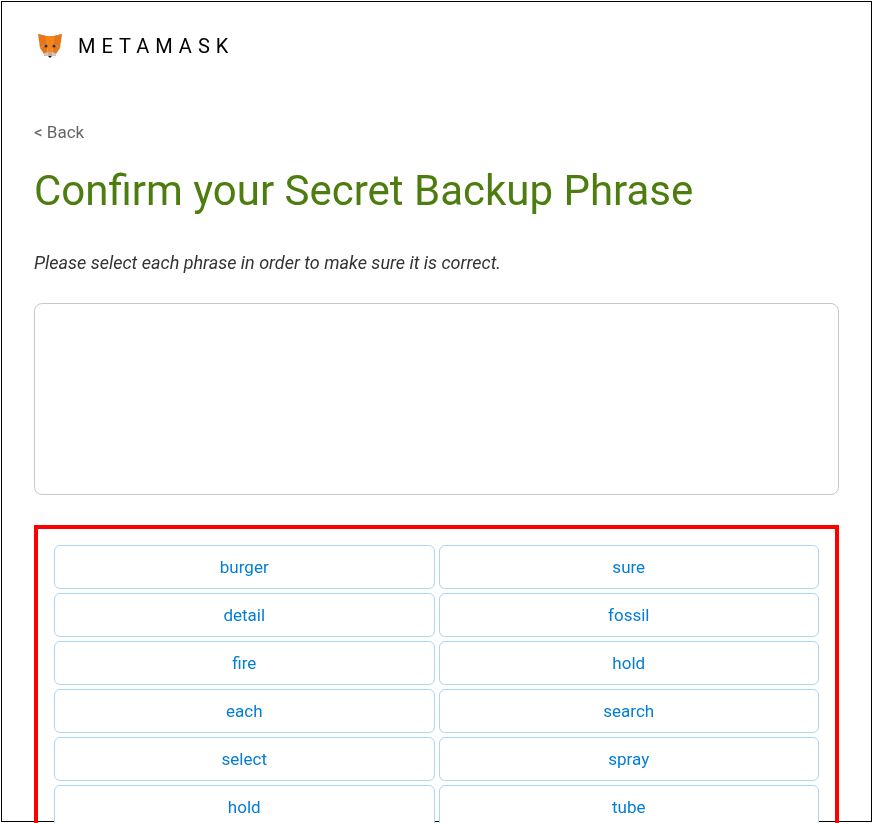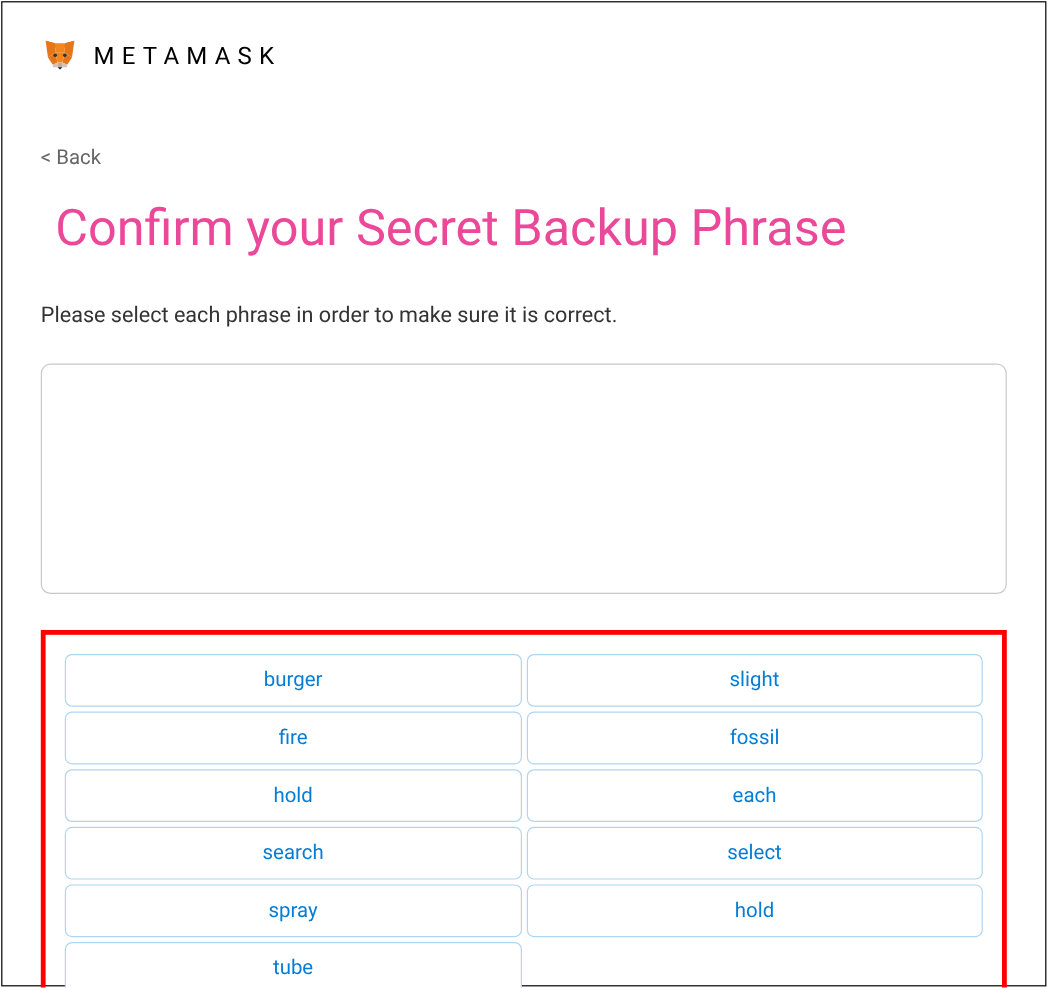--- a/index.html
+++ b/index.html
@@ -52,30 +52,30 @@
       font-size: 17px;
       color: #666;
       margin-bottom: 24px;
       cursor: pointer;
       margin-top: 20px;
     }
     
     .page-title {
       font-size: 42px;
       font-weight: 400;
-      color: #ec4899;
+      color: #4d7c0f;
       margin-bottom: 36px;
       line-height: 1.2;
-      margin-left: 12px;
     }
     
     .instructions {
       font-size: 18px;
       color: #333;
       margin-bottom: 30px;
+      font-style: italic;
     }
     
     .phrase-display {
       border: 1px solid #c8c8c8;
       border-radius: 8px;
       min-height: 192px;
       margin-bottom: 30px;
     }
     
     .word-grid-wrapper {
@@ -142,23 +142,24 @@
     
     <h1 class="page-title">Confirm your Secret Backup Phrase</h1>
     
     <p class="instructions">Please select each phrase in order to make sure it is correct.</p>
     
     <div class="phrase-display"></div>
     
     <div class="word-grid-wrapper">
       <div class="word-grid">
         <div class="word-chip">burger</div>
-        <div class="word-chip">slight</div>
+        <div class="word-chip">sure</div>
+        <div class="word-chip">detail</div>
+        <div class="word-chip">fossil</div>
         <div class="word-chip">fire</div>
-        <div class="word-chip">fossil</div>
         <div class="word-chip">hold</div>
         <div class="word-chip">each</div>
         <div class="word-chip">search</div>
         <div class="word-chip">select</div>
         <div class="word-chip">spray</div>
         <div class="word-chip">hold</div>
         <div class="word-chip">tube</div>
       </div>
     </div>
     

